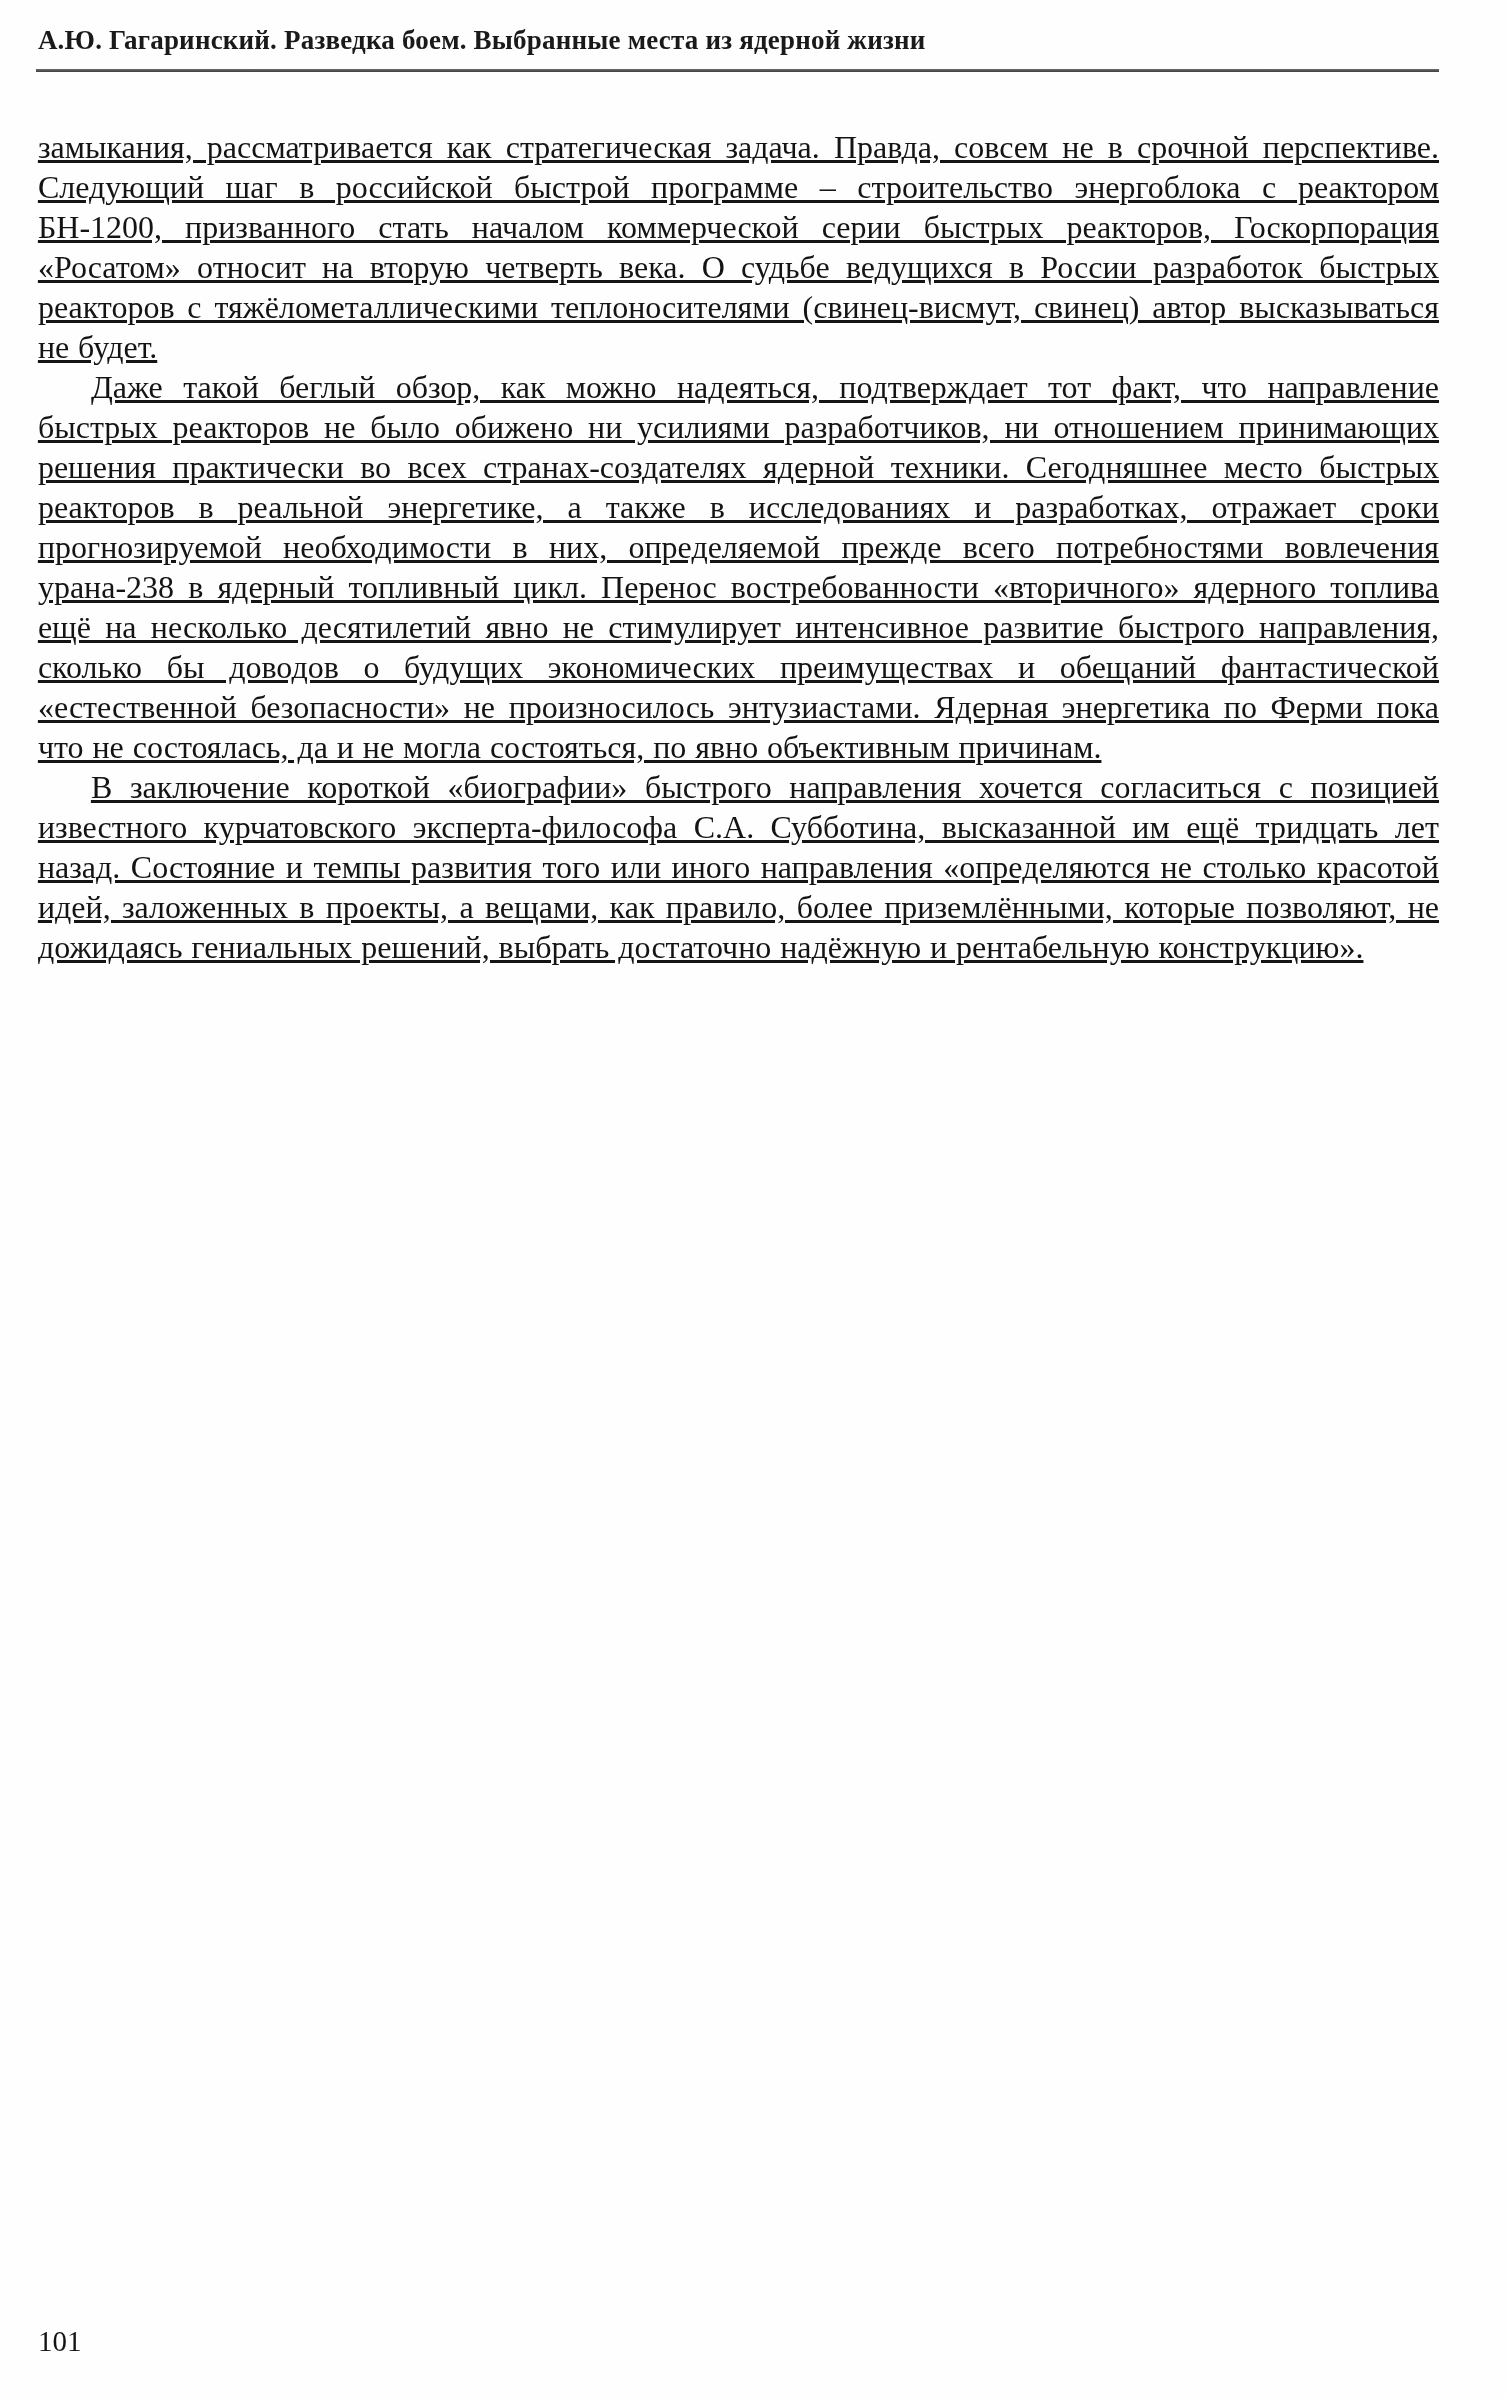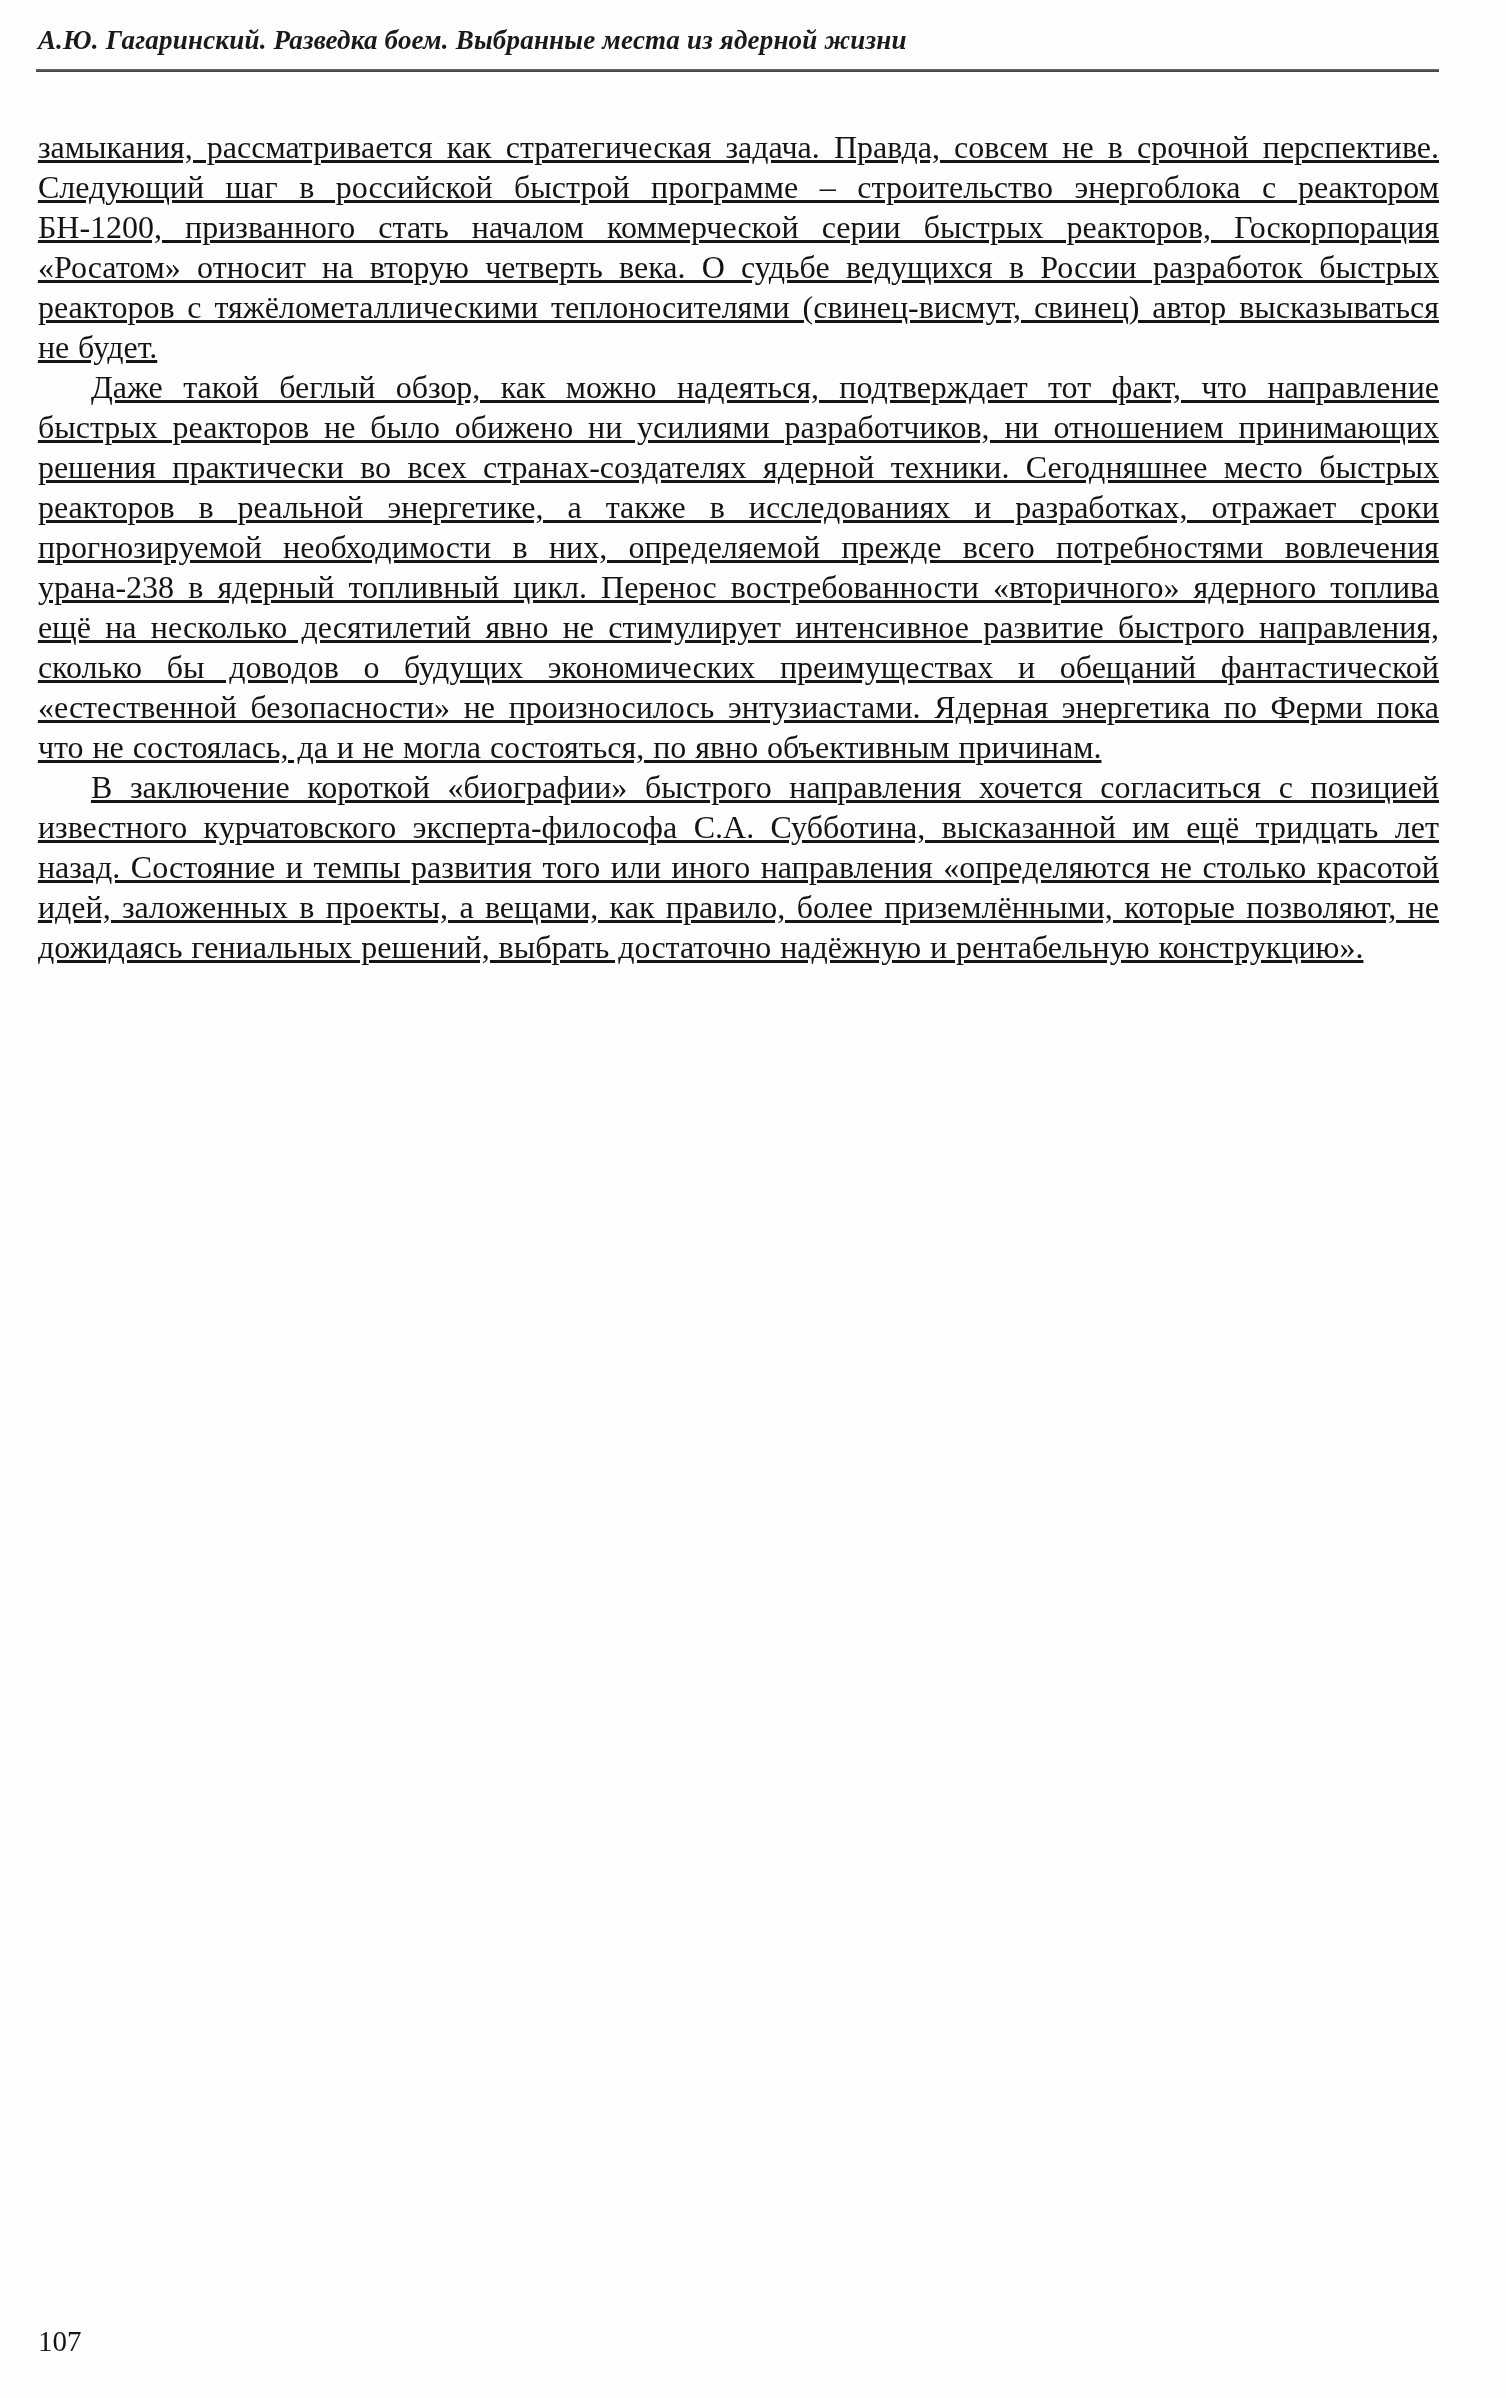--- a/index.html
+++ b/index.html
@@ -20,21 +20,20 @@
     position: relative;
     width: 1507px;
     height: 2398px;
     background: #fefefe;
     padding: 24.5px 68px 0 36px;
     overflow: hidden;
   }
 
   .running-head {
     font-size: 27px;
-    font-style: italic;
     font-weight: bold;
     color: #1a1a1a;
     letter-spacing: 0.2px;
     padding-left: 1.9px;
   }
 
   .rule {
     margin-top: 13px;
     height: 3.8px;
     background: linear-gradient(to bottom, #6b6b6b, #3f3f3f);
@@ -81,16 +80,16 @@
   <div class="running-head">А.Ю. Гагаринский. Разведка боем. Выбранные места из ядерной жизни</div>
 
   <div class="rule"></div>
 
   <div class="text-block">
     <p class="para no-indent">замыкания, рассматривается как стратегическая задача. Правда, совсем не в срочной перспективе. Следующий шаг в российской быстрой программе – строительство энергоблока с реактором БН-1200, призванного стать началом коммерческой серии быстрых реакторов, Госкорпорация «Росатом» относит на вторую четверть века. О судьбе ведущихся в России разработок быстрых реакторов с тяжёлометаллическими теплоносителями (свинец-висмут, свинец) автор высказываться не будет.</p>
     <p class="para indent">Даже такой беглый обзор, как можно надеяться, подтверждает тот факт, что направление быстрых реакторов не было обижено ни усилиями разработчиков, ни отношением принимающих решения практически во всех странах-создателях ядерной техники. Сегодняшнее место быстрых реакторов в реальной энергетике, а также в исследованиях и разработках, отражает сроки прогнозируемой необходимости в них, определяемой прежде всего потребностями вовлечения урана-238 в ядерный топливный цикл. Перенос востребованности «вторичного» ядерного топлива ещё на несколько десятилетий явно не стимулирует интенсивное развитие быстрого направления, сколько бы доводов о будущих экономических преимуществах и обещаний фантастической «естественной безопасности» не произносилось энтузиастами. Ядерная энергетика по Ферми пока что не состоялась, да и не могла состояться, по явно объективным причинам.</p>
     <p class="para indent">В заключение короткой «биографии» быстрого направления хочется согласиться с позицией известного курчатовского эксперта-философа С.А. Субботина, высказанной им ещё тридцать лет назад. Состояние и темпы развития того или иного направления «определяются не столько красотой идей, заложенных в проекты, а вещами, как правило, более приземлёнными, которые позволяют, не дожидаясь гениальных решений, выбрать достаточно надёжную и рентабельную конструкцию».</p>
   </div>
 
-  <div class="page-number">107</div>
+  <div class="page-number">101</div>
 
 </div>
 
 
 </body></html>

